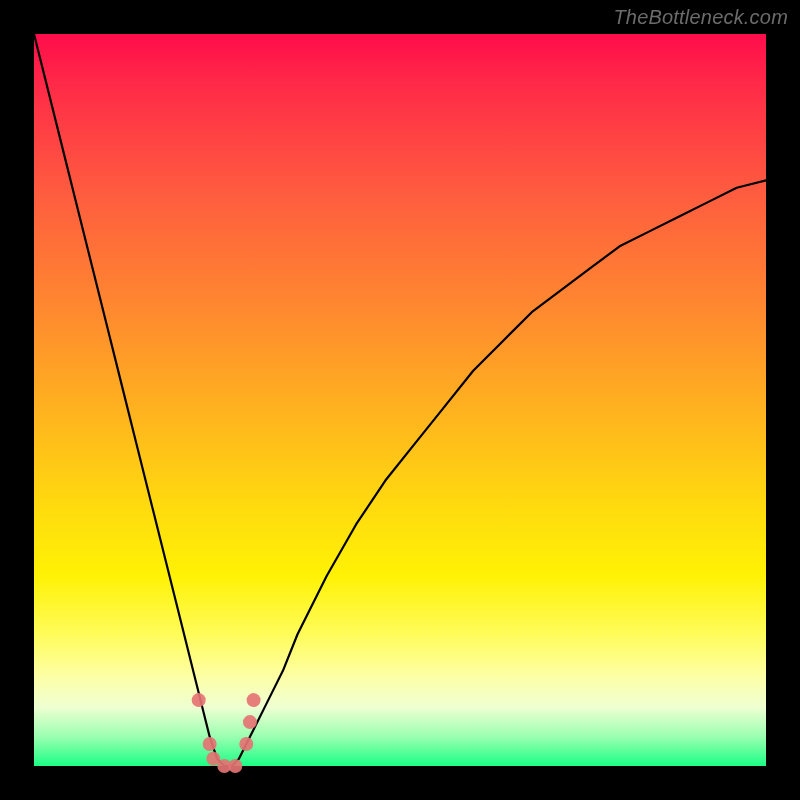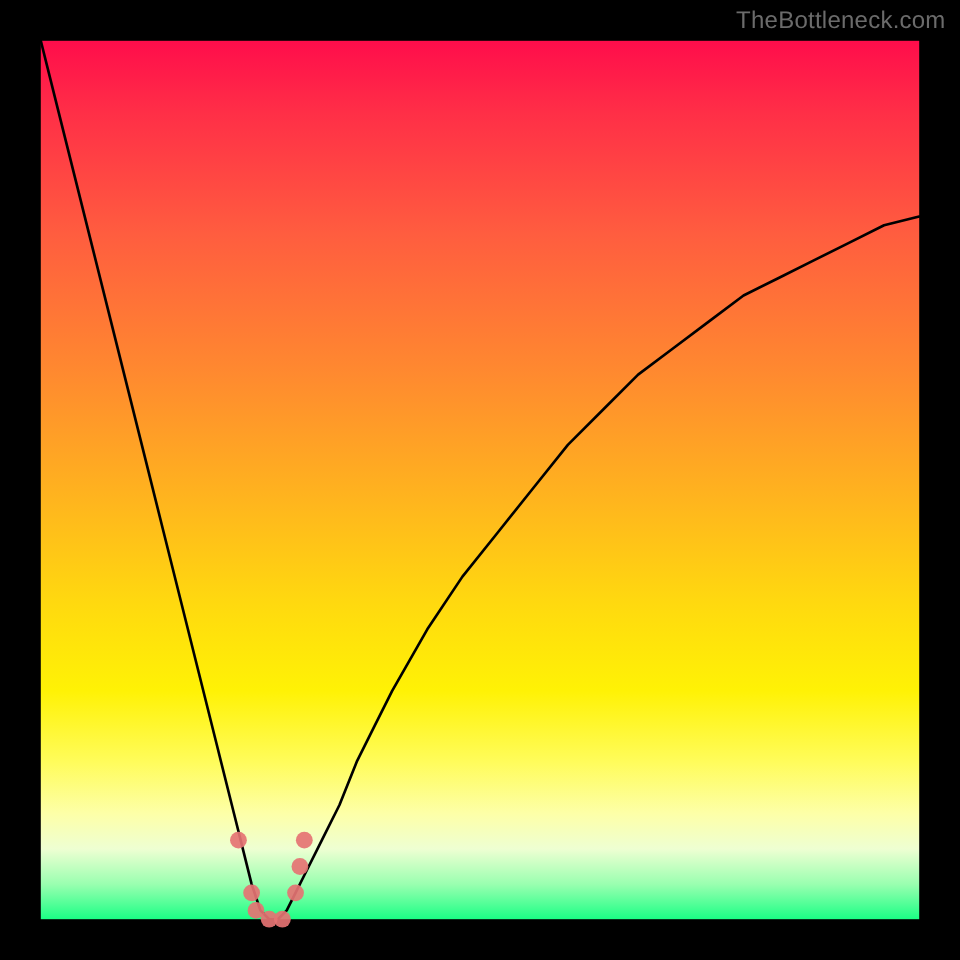--- a/index.html
+++ b/index.html
@@ -9,20 +9,21 @@
     height: 800px;
     overflow: hidden;
     background: #000;
     font-family: Arial, Helvetica, sans-serif;
   }
   .frame {
     position: relative;
     width: 800px;
     height: 800px;
     background: #000;
+    font-style: italic;
   }
   .plot {
     position: absolute;
     left: 34px;
     top: 34px;
     width: 732px;
     height: 732px;
     
     background: linear-gradient(
       to bottom,

